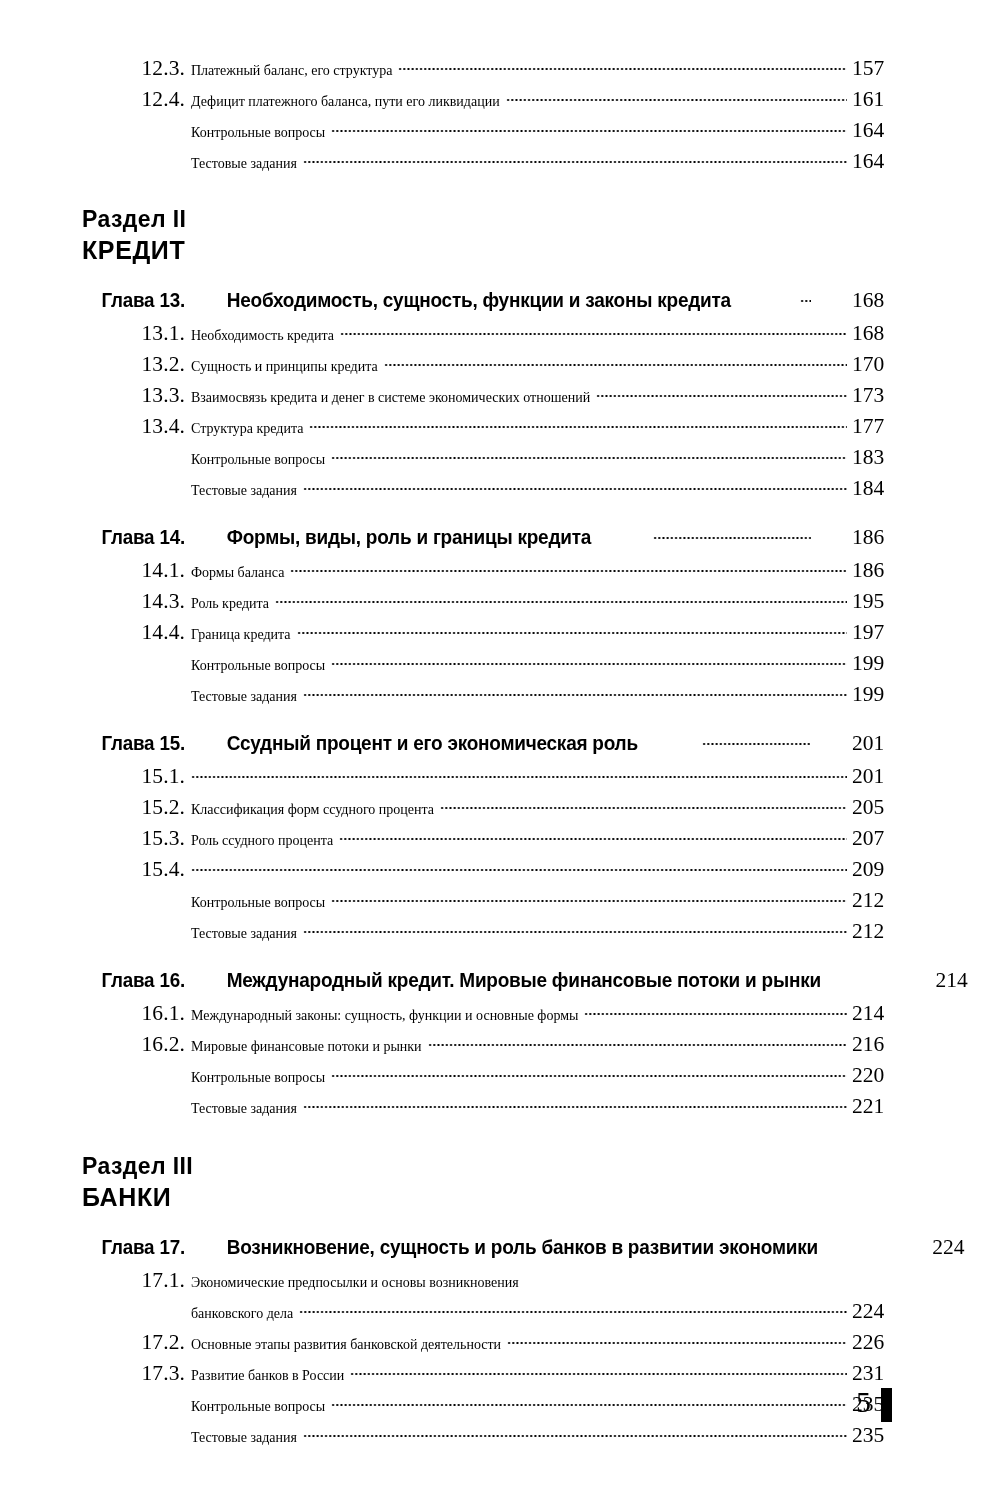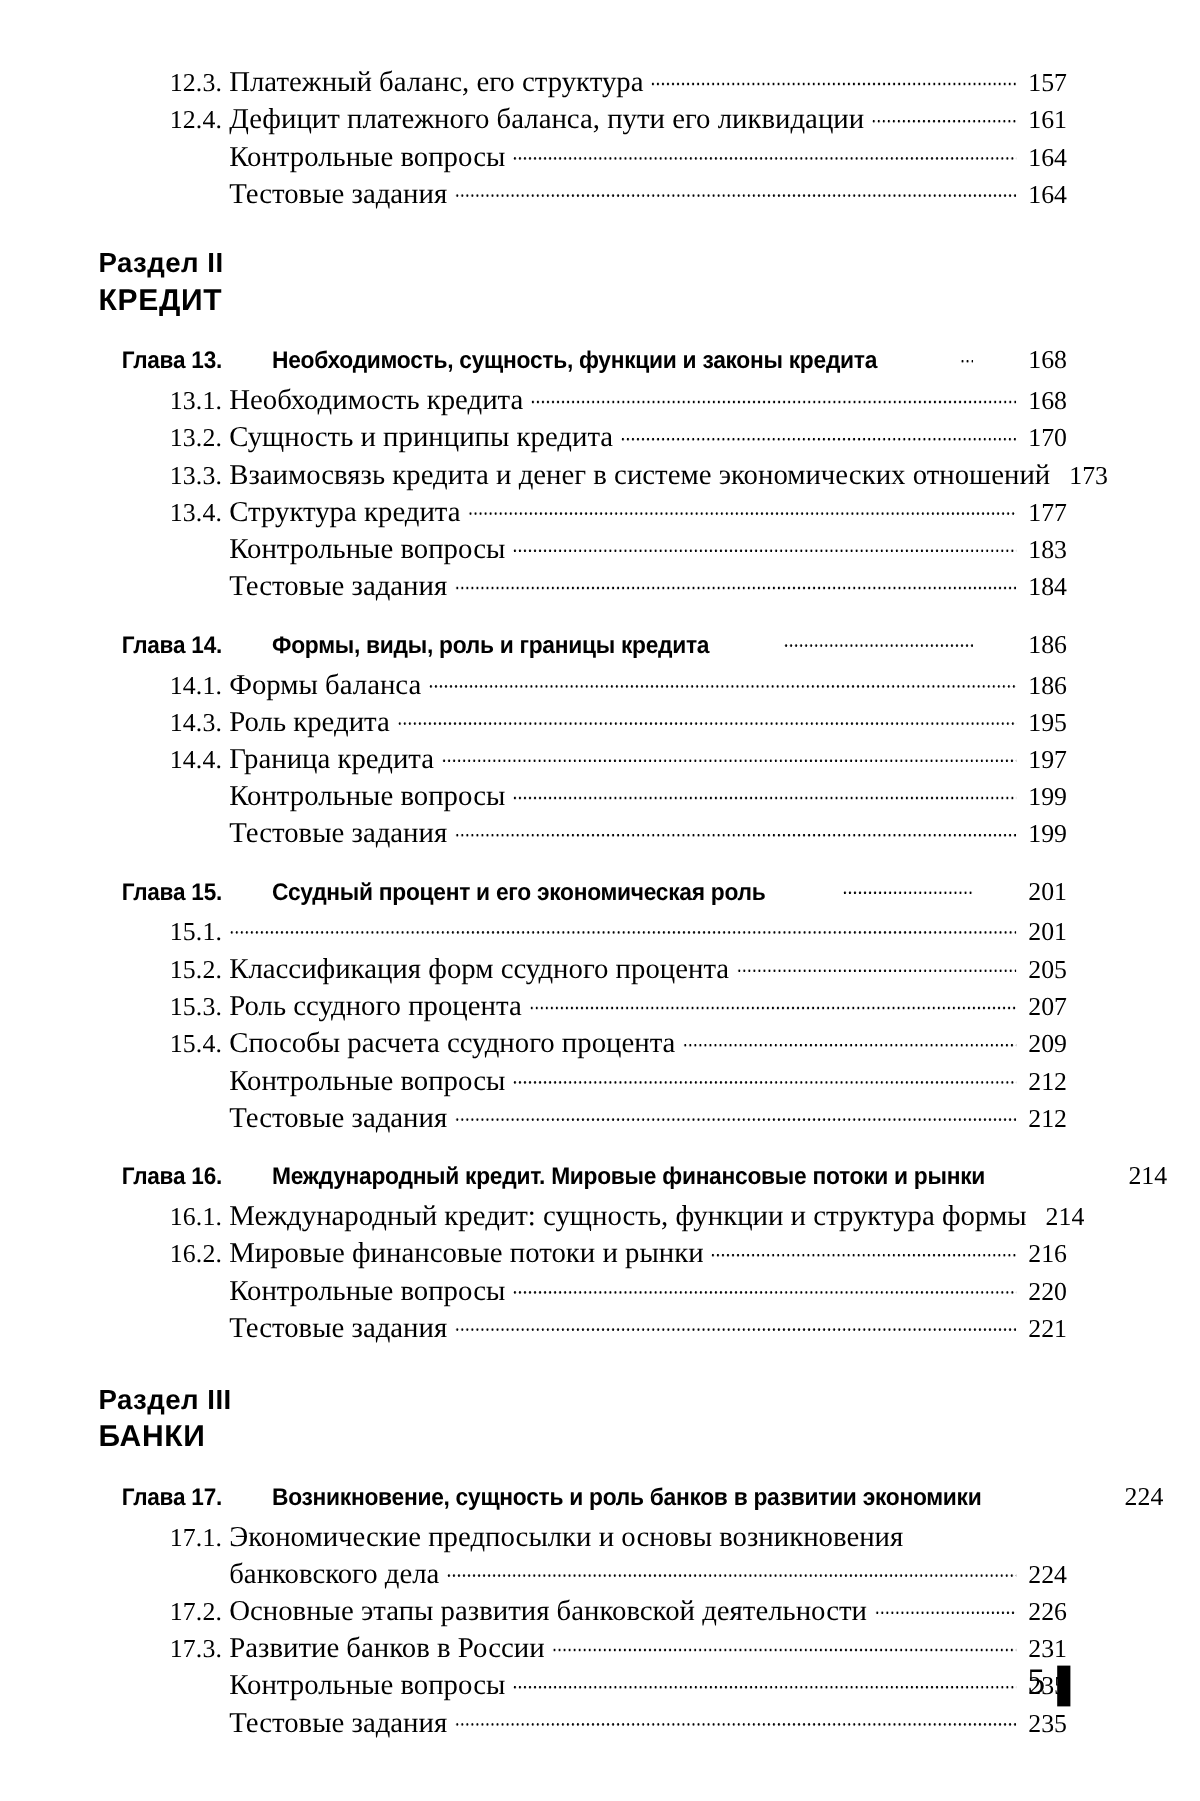--- a/index.html
+++ b/index.html
@@ -41,21 +41,21 @@
   .num {
     flex: 0 0 auto;
     text-align: right;
     font-size: 21.5px;
     letter-spacing: 0.1px;
     white-space: nowrap;
   }
 
   .title {
     flex: 0 0 auto;
-    font-size: 24px;
+    font-size: 14px;
     white-space: nowrap;
     padding-left: 6px;
   }
 
   .leader {
     flex: 1 1 auto;
     position: relative;
     height: 1em;
     overflow: hidden;
     margin: 0 5px 0 6px;
@@ -67,21 +67,21 @@
     right: 0;
     bottom: 5px;
     height: 2px;
     background-image: radial-gradient(circle, #000 0.9px, transparent 1.1px);
     background-size: 4.2px 2px;
     background-repeat: repeat-x;
   }
 
   .pageno {
     flex: 0 0 42px;
-    text-align: center;
+    text-align: left;
     font-size: 21.5px;
     white-space: nowrap;
   }
 
   
   .row.sub .num {
     width: 97px;
     font-family: "Liberation Serif", "DejaVu Serif", serif;
   }
   .row.sub .title {
@@ -305,21 +305,20 @@
         <span class="pageno">205</span>
       </div>
       <div class="row sub">
         <span class="num">15.3.</span>
         <span class="title">Роль ссудного процента</span>
         <span class="leader"></span>
         <span class="pageno">207</span>
       </div>
       <div class="row sub">
         <span class="num">15.4.</span>
-        <span class="title">Способы расчета ссудного процента</span>
         <span class="leader"></span>
         <span class="pageno">209</span>
       </div>
       <div class="row plain">
         <span class="num"></span>
         <span class="title">Контрольные вопросы</span>
         <span class="leader"></span>
         <span class="pageno">212</span>
       </div>
       <div class="row plain">
@@ -330,21 +329,21 @@
       </div>
       <div class="block-gap"></div>
       <div class="row chapter">
         <span class="num">Глава 16.</span>
         <span class="title">Международный кредит. Мировые финансовые потоки и рынки</span>
         <span class="leader"></span>
         <span class="pageno">214</span>
       </div>
       <div class="row sub">
         <span class="num">16.1.</span>
-        <span class="title">Международный кредит: сущность, функции и структура формы</span>
+        <span class="title">Международный законы: сущность, функции и основные формы</span>
         <span class="leader"></span>
         <span class="pageno">214</span>
       </div>
       <div class="row sub">
         <span class="num">16.2.</span>
         <span class="title">Мировые финансовые потоки и рынки</span>
         <span class="leader"></span>
         <span class="pageno">216</span>
       </div>
       <div class="row plain">

